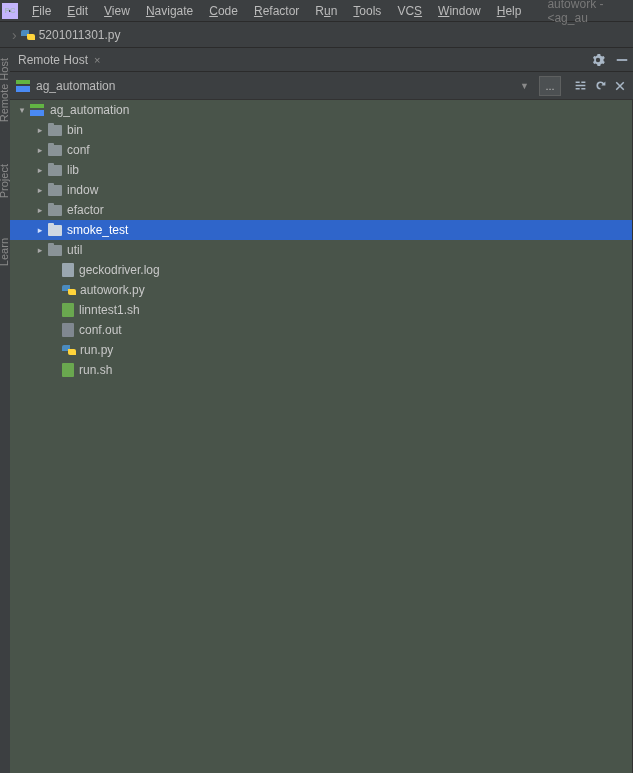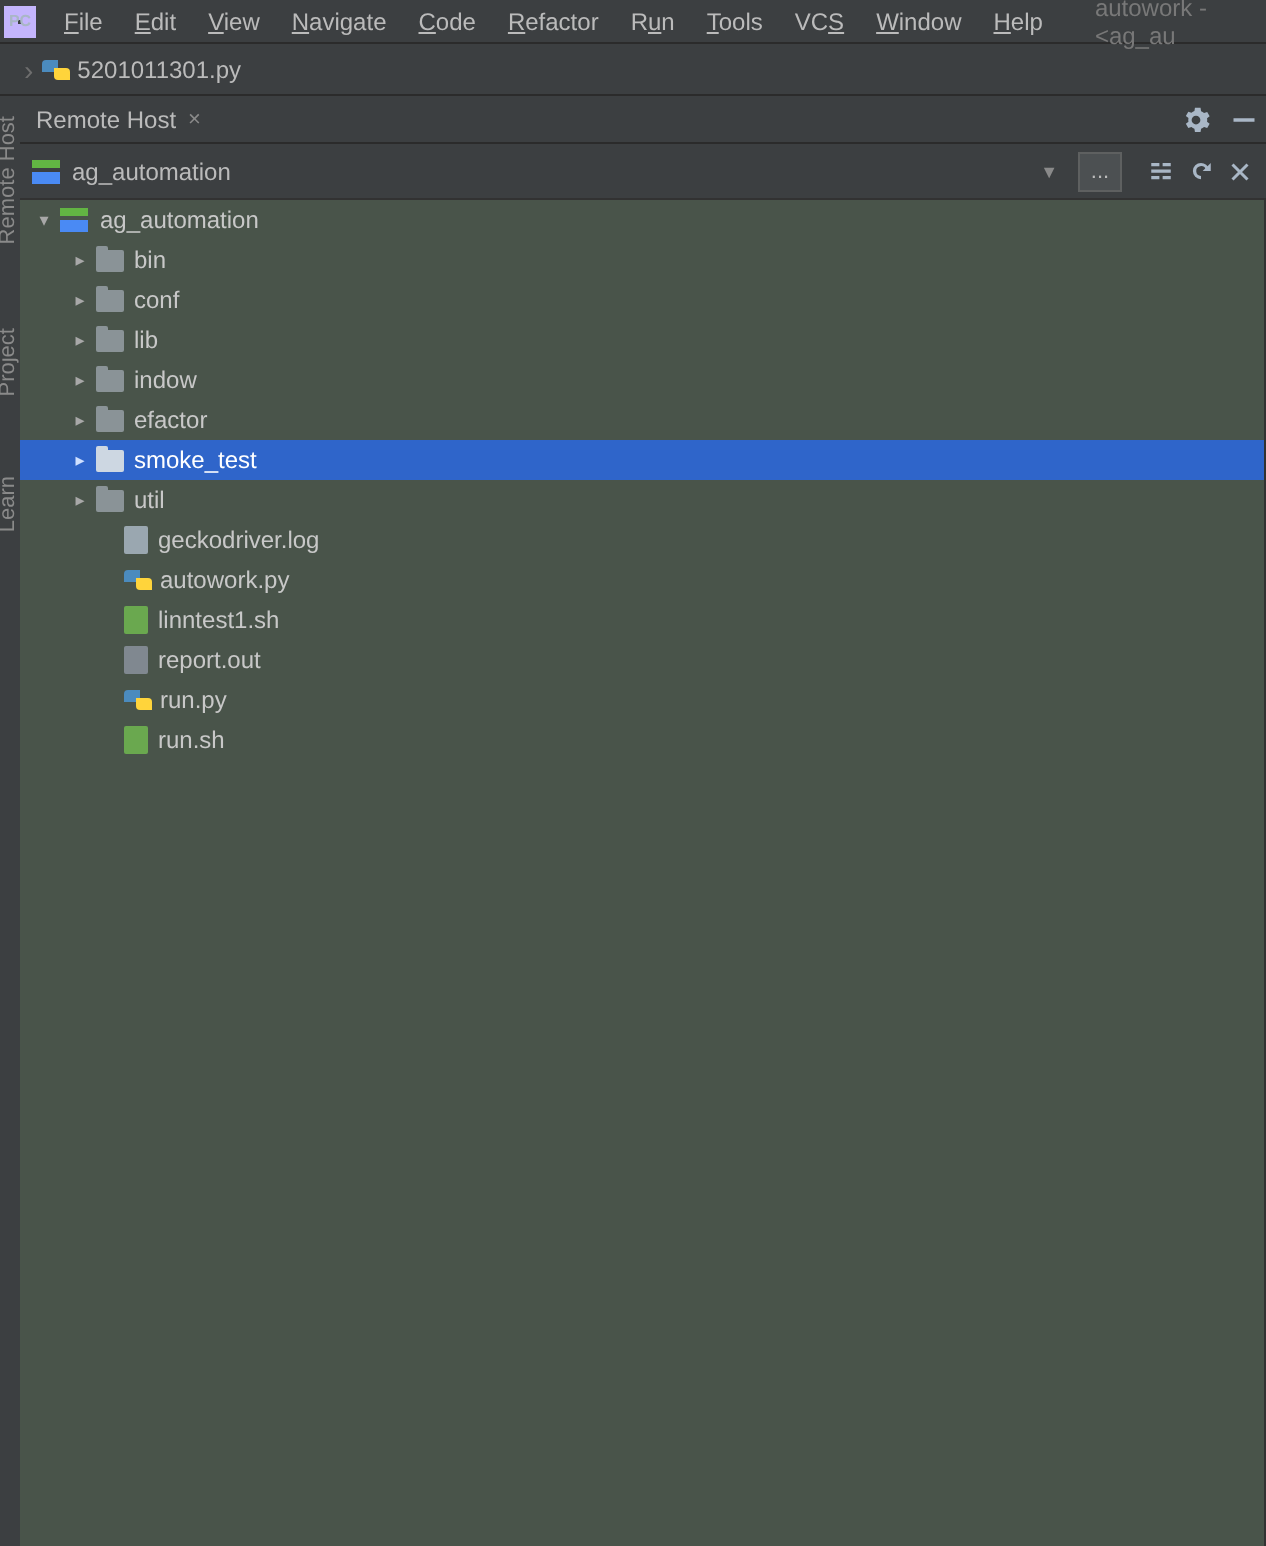--- a/index.html
+++ b/index.html
@@ -376,21 +376,21 @@
     <div class="tree-row">
       <span class="indent" style="width:32px"></span>
       <span class="exp"></span>
       <span class="file-icon sh"></span>
       <span>linntest1.sh</span>
     </div>
     <div class="tree-row">
       <span class="indent" style="width:32px"></span>
       <span class="exp"></span>
       <span class="file-icon out"></span>
-      <span>report.out</span>
+      <span>conf.out</span>
     </div>
     <div class="tree-row">
       <span class="indent" style="width:32px"></span>
       <span class="exp"></span>
       <span class="py-icon"></span>
       <span>run.py</span>
     </div>
     <div class="tree-row">
       <span class="indent" style="width:32px"></span>
       <span class="exp"></span>

